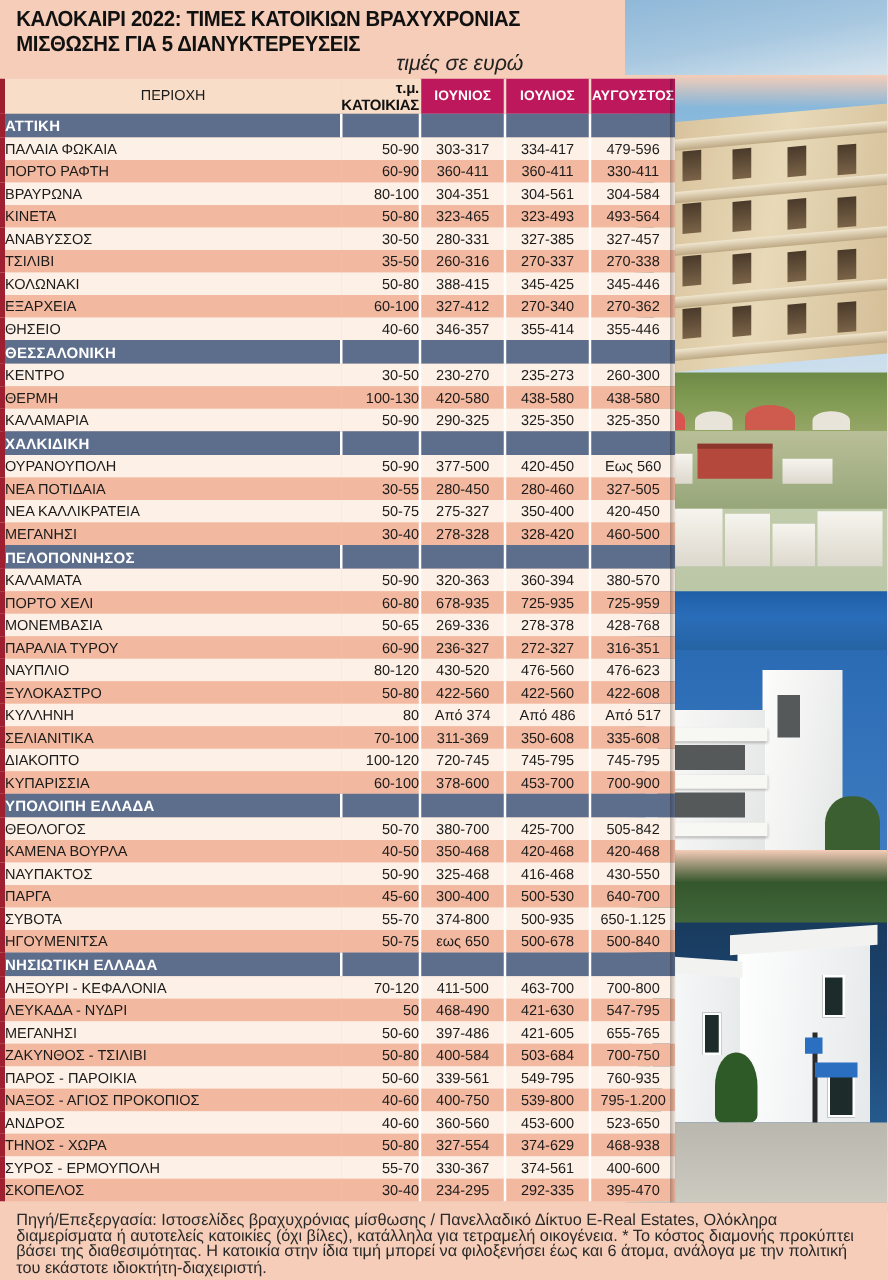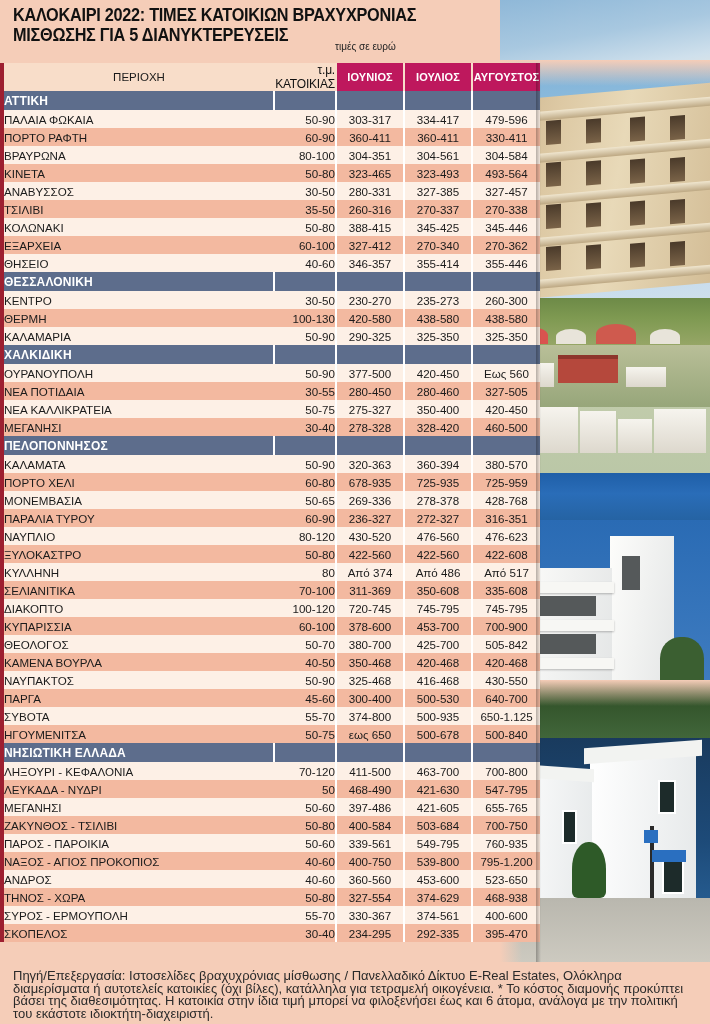--- a/index.html
+++ b/index.html
@@ -83,37 +83,37 @@
 
   
   #header { position:absolute; left:0; top:0; width:540px; height:63px; z-index:5; }
   #title {
     position:absolute; left:13px; top:5px; width:520px;
     font-weight:bold; font-size:17.5px; line-height:20px;
     color:#111; letter-spacing:-0.3px;
     transform: scaleX(0.93); transform-origin: left top;
   }
   #subtitle {
-    position:absolute; left:335px; top:41px;
-    font-size:10px; color:#222;
+    position:absolute; left:317px; top:41px;
+    font-size:17px; color:#222;font-style:italic;
   }
 
   
   #table-wrap { position:absolute; left:0; top:63px; width:540px; z-index:4; }
   table#price-table { width:540px; border-collapse:collapse; }
   table#price-table td, table#price-table th { padding:0; }
 
   .col-head { height:25px; }
   th.h-area {
     background:#f8ddc9; color:#1a1a1a; font-size:11.5px;
     text-align:center; padding-left:12px; font-weight:normal;
     border-left:4px solid #9d1f30;
   }
   th.h-sqm {
-    background:#f8ddc9; color:#111; font-size:12px; font-weight:normal;
+    background:#f8ddc9; color:#111; font-size:12px; font-weight:bold;
     text-align:right; padding-right:9px; letter-spacing:-0.2px;margin-top:40px;
   }
   th.h-month {
     background:#be185d; color:#fff; font-size:11px; font-weight:bold;
     text-align:center; letter-spacing:0.1px;
     border-left:2px solid #f8ddc9;
   }
 
   tr.section-row td {
     background:#5d6d8c; color:#fff;
@@ -484,20 +484,27 @@
             <td class="c-val">745-795</td>
             <td class="c-val">745-795</td>
           </tr>
           <tr class="data-row stripe-b">
             <td class="c-area">ΚΥΠΑΡΙΣΣΙΑ</td>
             <td class="c-sqm">60-100</td>
             <td class="c-val">378-600</td>
             <td class="c-val">453-700</td>
             <td class="c-val">700-900</td>
           </tr>
+          <tr class="section-row">
+            <td class="sec-name">ΥΠΟΛΟΙΠΗ ΕΛΛΑΔΑ</td>
+            <td class="sec-blank"></td>
+            <td class="sec-blank"></td>
+            <td class="sec-blank"></td>
+            <td class="sec-blank"></td>
+          </tr>
           <tr class="data-row stripe-a">
             <td class="c-area">ΘΕΟΛΟΓΟΣ</td>
             <td class="c-sqm">50-70</td>
             <td class="c-val">380-700</td>
             <td class="c-val">425-700</td>
             <td class="c-val">505-842</td>
           </tr>
           <tr class="data-row stripe-b">
             <td class="c-area">ΚΑΜΕΝΑ ΒΟΥΡΛΑ</td>
             <td class="c-sqm">40-50</td>

